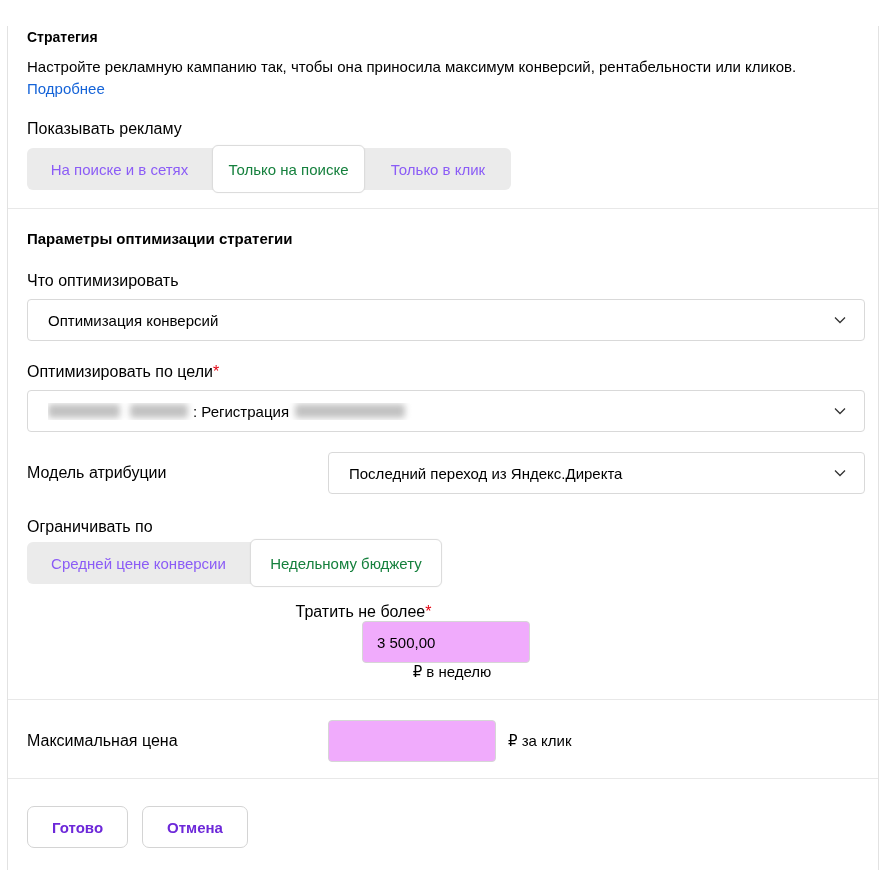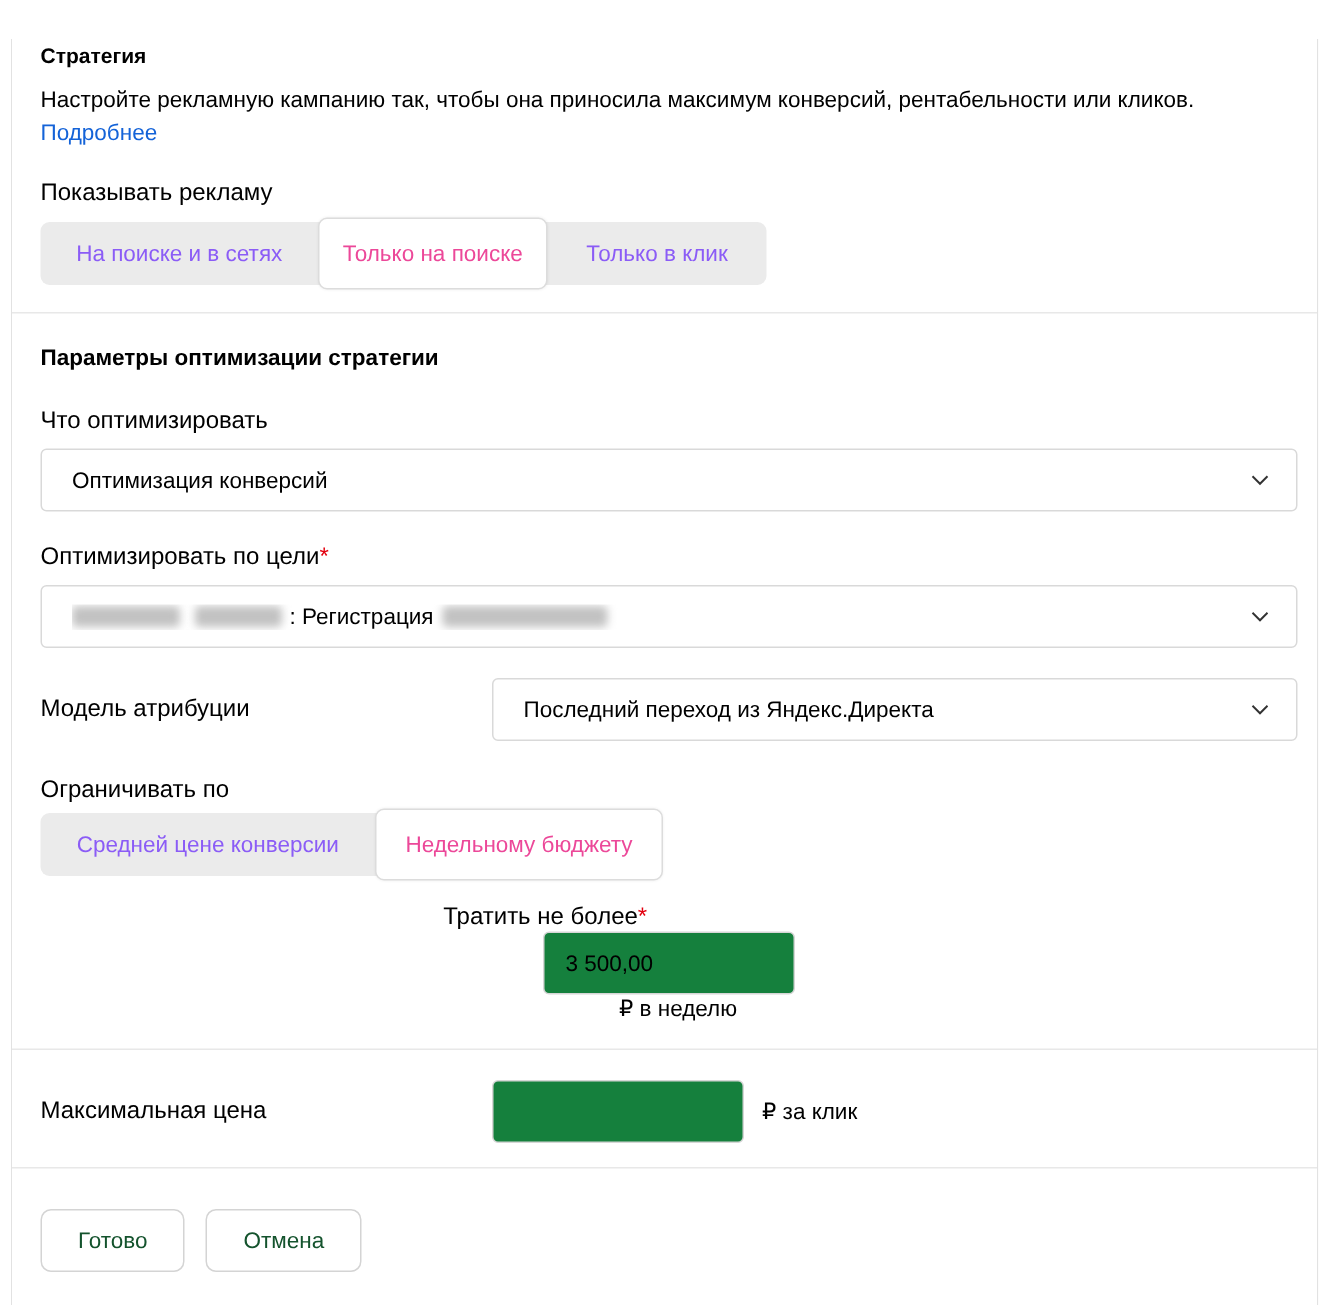--- a/index.html
+++ b/index.html
@@ -71,21 +71,21 @@
     display: flex;
     align-items: center;
     justify-content: center;
     font-size: 15px;
     color: #8b5cf6;
     cursor: pointer;
     white-space: nowrap;
   }
   .seg.selected {
     background: #fff;
-    color: #ec4899;
+    color: #15803d;
     border: 1px solid #dcdcdc;
     border-radius: 6px;
     height: 48px;
     margin-top: -3px;
     margin-bottom: -3px;
     box-shadow: 0 0 2px rgba(0,0,0,0.06);
   }
   .seg1-1 { width: 185px; }
   .seg1-2 { width: 153px; }
   .seg1-3 { width: 146px; }
@@ -129,21 +129,21 @@
 
   .text-input {
     width: 168px;
     height: 42px;
     border: 1px solid #d6d6d6;
     border-radius: 4px;
     padding: 0 14px;
     font-size: 15px;
     font-family: inherit;
     color: #000;
-    background: #15803d;
+    background: #f0abfc;
     outline: none;
   }
   .suffix { margin-left: 12px; font-size: 15px; white-space: nowrap; }
 
   
   .blur {
     display: inline-block;
     height: 14px;
     background: #c2c2c2;
     border-radius: 3px;
@@ -163,22 +163,23 @@
   }
   .btn {
     height: 42px;
     padding: 0 24px;
     min-width: 95px;
     background: #fff;
     border: 1px solid #d4d4d4;
     border-radius: 7px;
     font-size: 15px;
     font-family: inherit;
-    color: #14532d;
-    cursor: pointer;
+    color: #6d28d9;
+    cursor: pointer;
+    font-weight: bold;
   }
   .pad-bottom-18 { padding-bottom: 18px; }
   .pad-bottom-16 { padding-bottom: 16px; }
 </style>
 </head>
 <body>
 
 <div class="card">
 
   <section class="sec pad-bottom-18">

